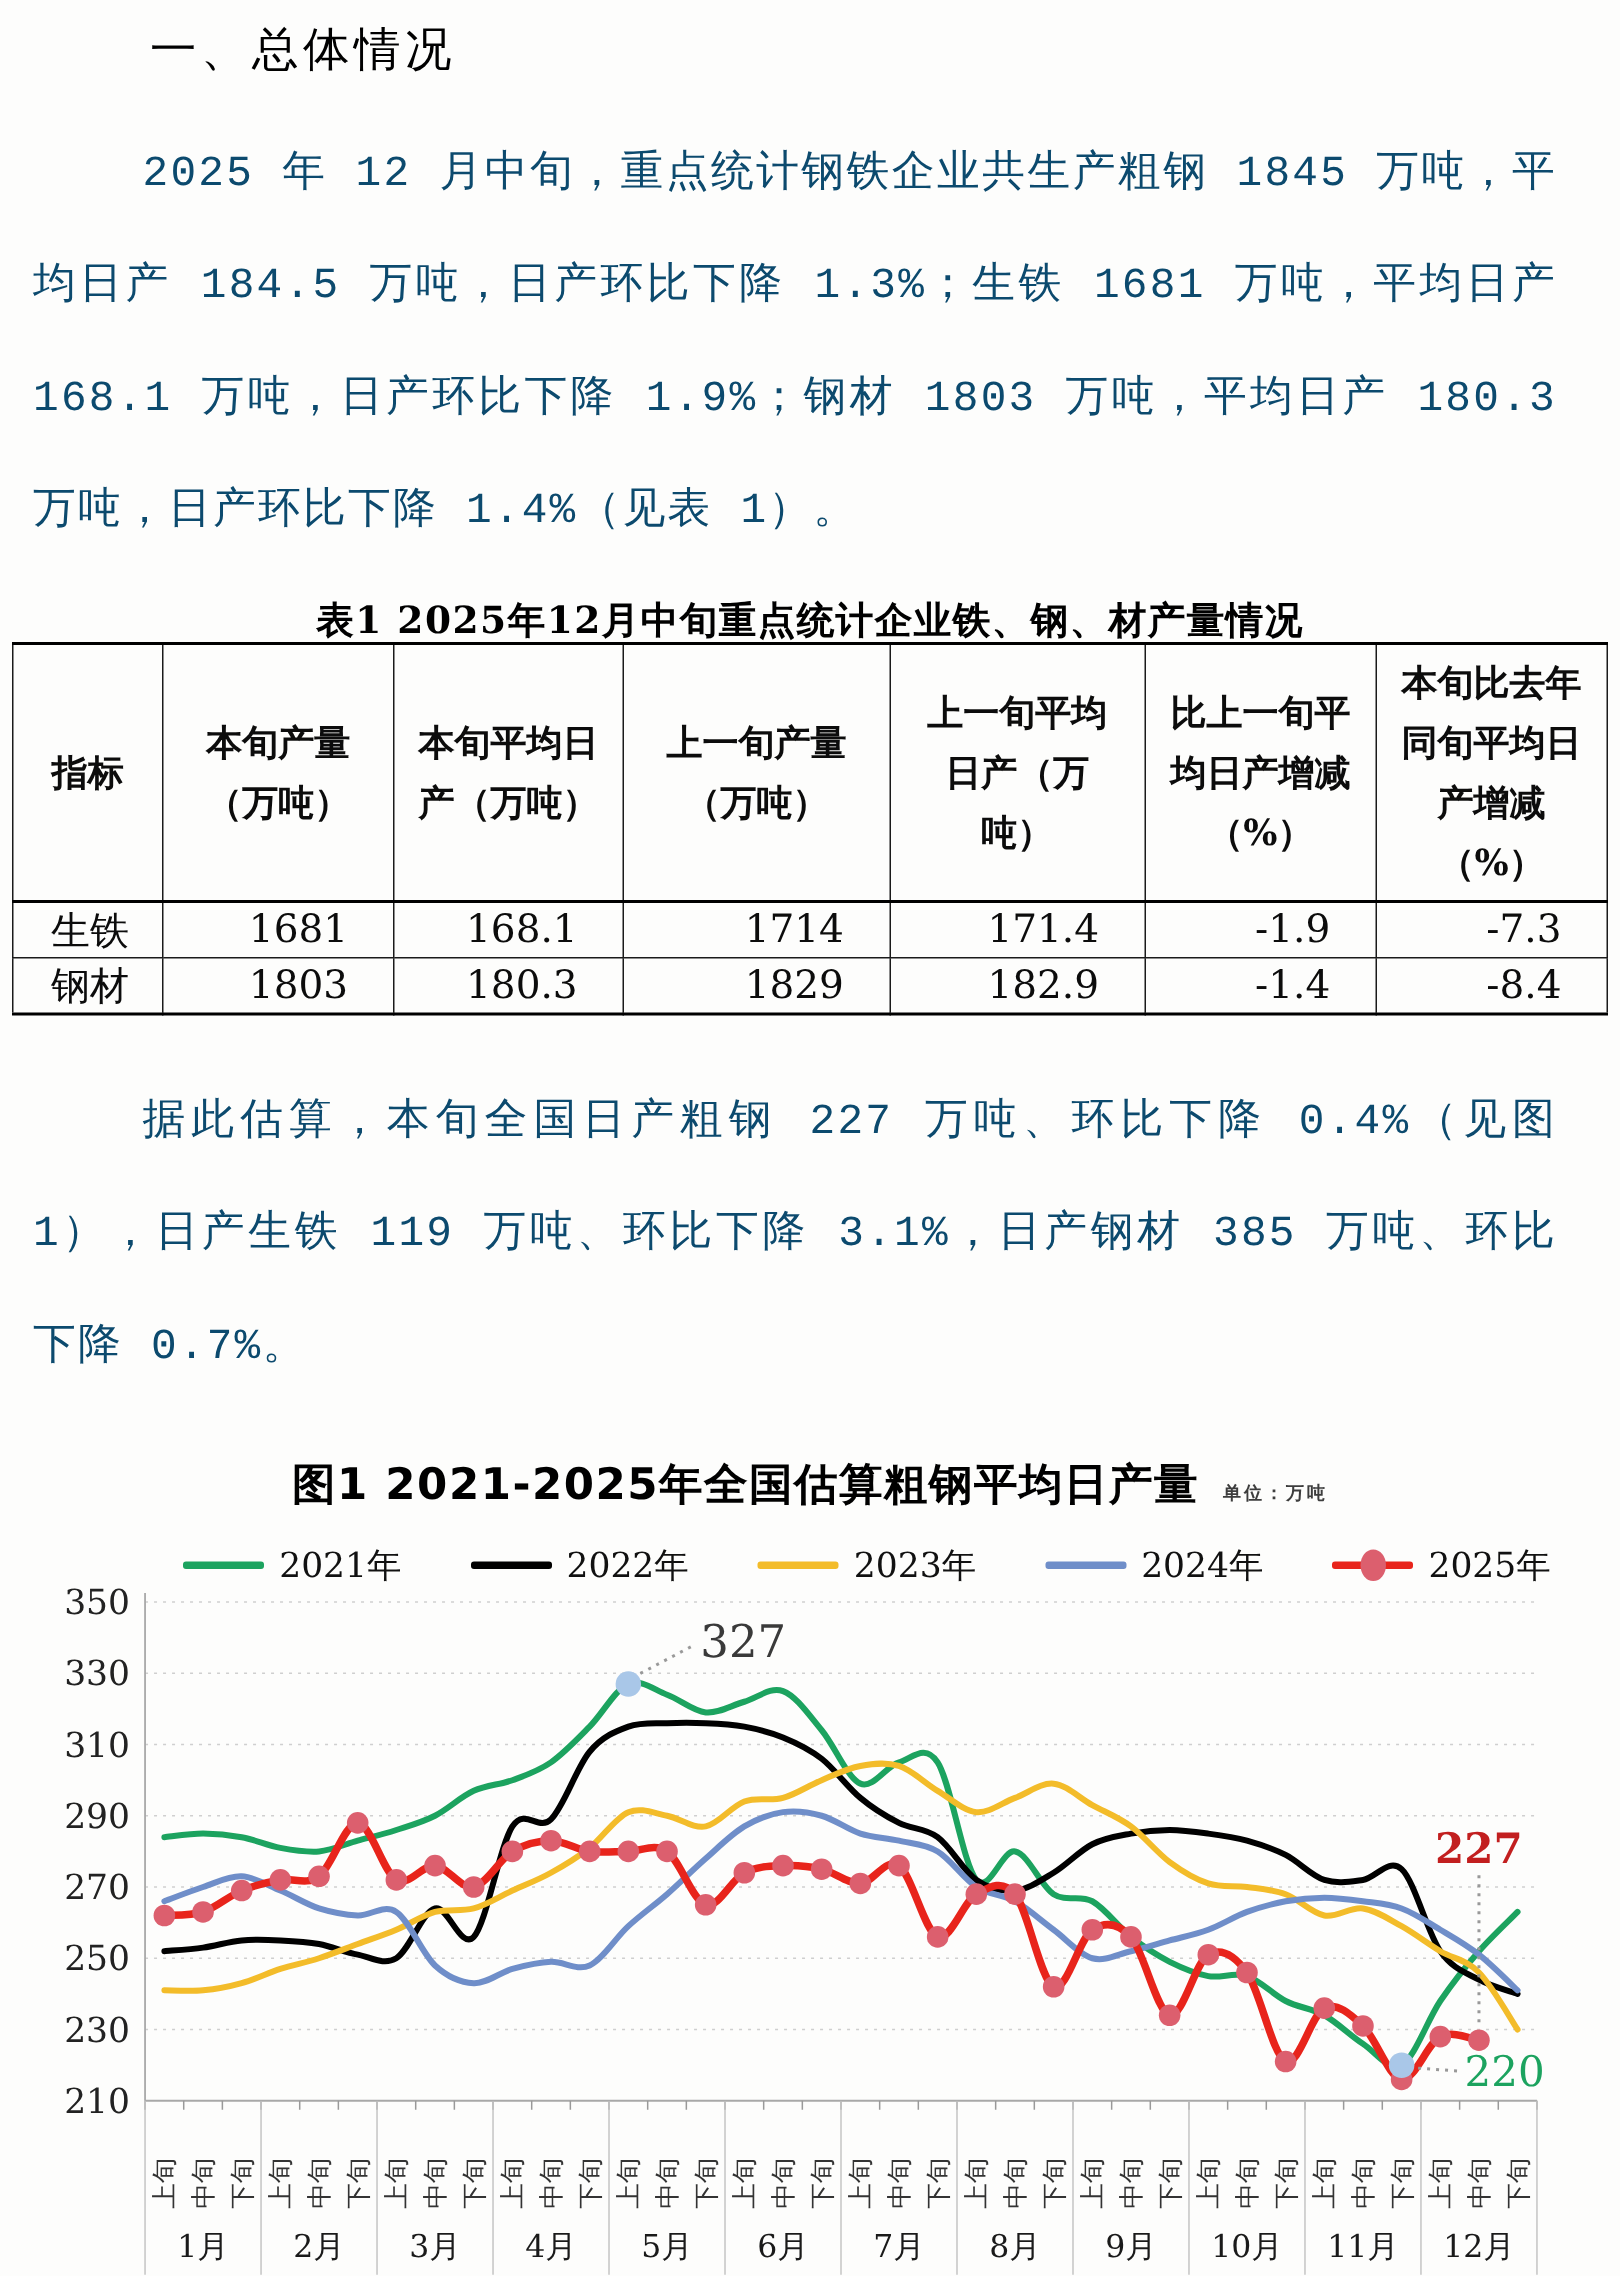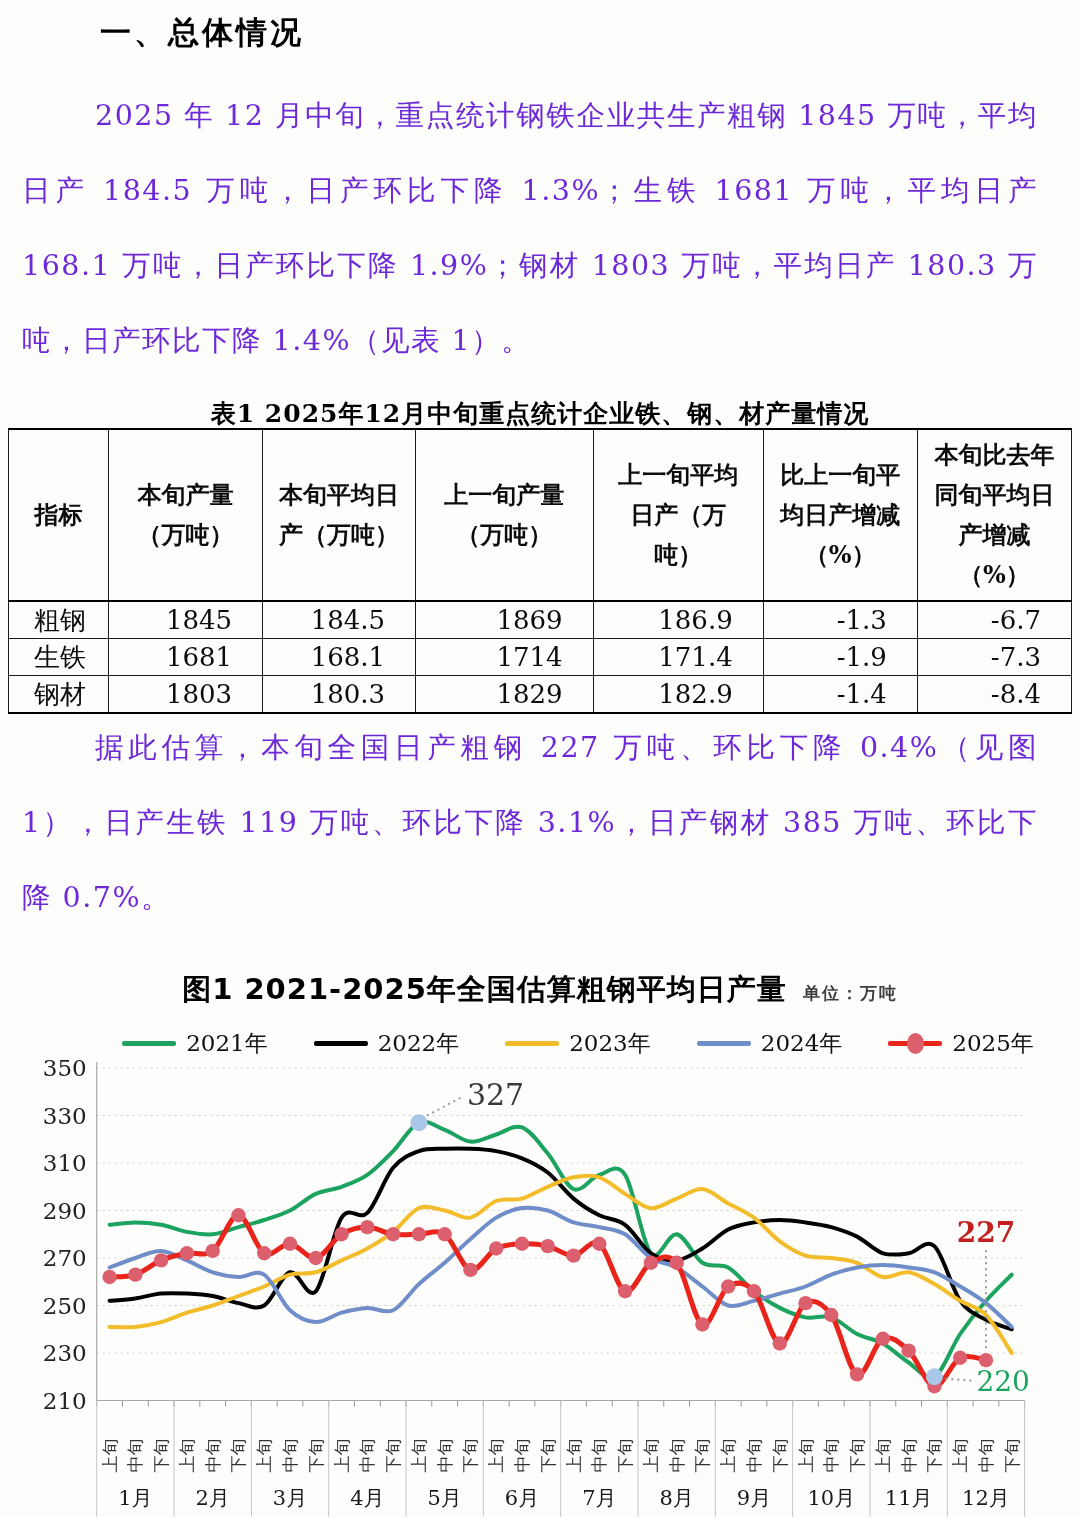--- a/index.html
+++ b/index.html
@@ -6,27 +6,27 @@
   body{
     width:1080px;height:1517px;position:relative;overflow:hidden;
     background:#fdfdfc;color:#111;
     font-family:"DejaVu Serif","Liberation Serif",serif;
   }
   .abs{position:absolute;}
   
   #heading{
     top:12px;left:100px;
     font-family:"DejaVu Sans","Liberation Sans",sans-serif;
-    font-weight:700;font-size:31px;letter-spacing:3px;color:#000;
+    font-weight:400;font-size:31px;letter-spacing:3px;color:#000;
   }
   
   .para{
     left:22px;width:1016px;
     font-size:28.5px;line-height:75px;letter-spacing:1.5px;
-    text-align:justify;text-justify:inter-character;color:#6d28d9;
+    text-align:justify;text-justify:inter-character;color:#0c4a6e;font-family:Liberation Mono, monospace;
   }
   .para{text-indent:73px;}
   #para1{top:78px;}
   #para2{top:710px;}
   
   #table-title{
     top:397px;left:0;width:1080px;text-align:center;
     font-size:25px;font-weight:bold;letter-spacing:1px;color:#000;
   }
   #prod-table{
@@ -47,21 +47,21 @@
   col.c4{width:16.0%}col.c5{width:14.5%}col.c6{width:14.5%}
   
   #chart-title-row{
     top:970px;left:0;width:1080px;display:flex;justify-content:center;
     align-items:baseline;gap:16px;
   }
   #chart-title{
     font-family:"DejaVu Sans","Liberation Sans",sans-serif;
     font-weight:800;font-size:29px;letter-spacing:1px;color:#000;
   }
-  #chart-unit{font-size:17px;font-weight:bold;color:#3d3d3d;letter-spacing:2px;}
+  #chart-unit{font-size:12px;font-weight:bold;color:#3d3d3d;letter-spacing:2px;}
   
   #legend{
     top:1028px;left:0;width:1080px;display:flex;justify-content:center;
     align-items:center;gap:46px;font-size:23px;color:#111;padding-left:38px;
   }
   .leg-item{display:flex;align-items:center;gap:10px;}
   .leg-line{width:54px;height:4.5px;border-radius:2px;position:relative;}
   .leg-dot{
     position:absolute;left:50%;top:50%;width:17px;height:21px;margin:-10.5px 0 0 -8.5px;
     border-radius:50%;
@@ -93,29 +93,20 @@
       <th>指标</th>
       <th>本旬产量（万吨）</th>
       <th>本旬平均日产（万吨）</th>
       <th>上一旬产量（万吨）</th>
       <th>上一旬平均日产（万吨）</th>
       <th>比上一旬平均日产增减（%）</th>
       <th>本旬比去年同旬平均日产增减（%）</th>
     </tr>
   </thead>
   <tbody>
-    <tr>
-      <td class="lab">粗钢</td>
-      <td>1845</td>
-      <td>184.5</td>
-      <td>1869</td>
-      <td>186.9</td>
-      <td>-1.3</td>
-      <td>-6.7</td>
-    </tr>
     <tr>
       <td class="lab">生铁</td>
       <td>1681</td>
       <td>168.1</td>
       <td>1714</td>
       <td>171.4</td>
       <td>-1.9</td>
       <td>-7.3</td>
     </tr>
     <tr>

